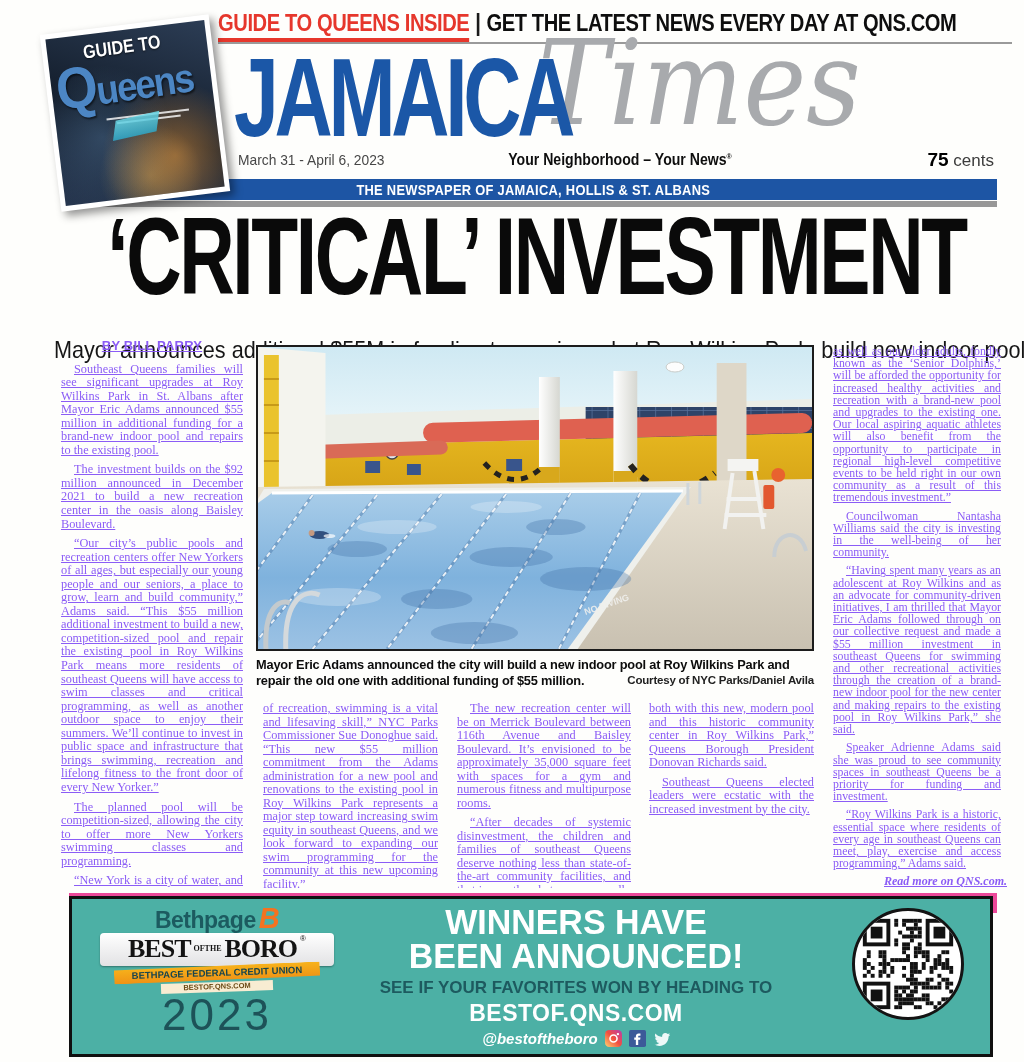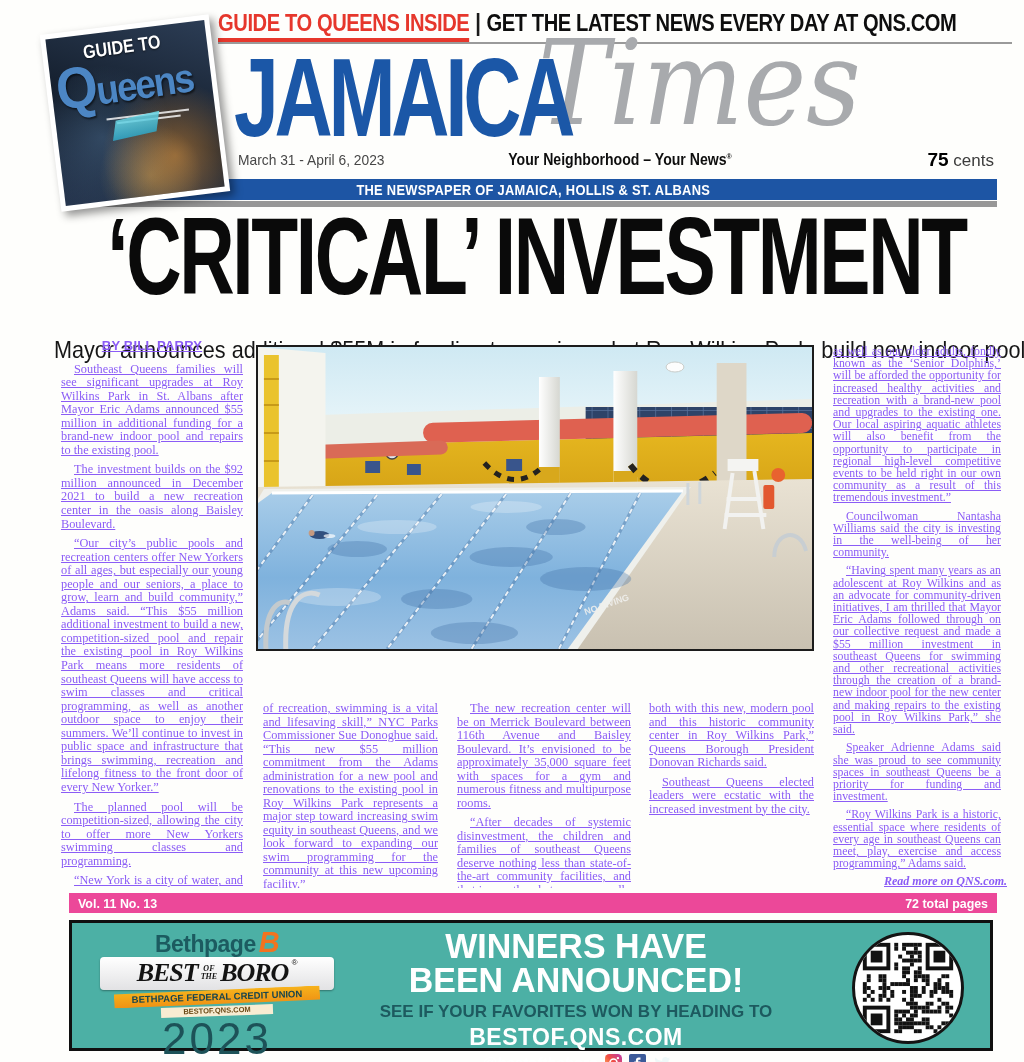--- a/index.html
+++ b/index.html
@@ -84,31 +84,31 @@
 
   
   .footer-bar { position:absolute; left:69px; right:27px; top:893px; height:20px; background:#ec4899;
                 display:flex; justify-content:space-between; align-items:center; padding:0 9px;
                 box-sizing:border-box; }
   .footer-bar span { color:#fff; font-weight:bold; font-size:13.5px; transform:scaleX(.92); }
   .footer-bar .fb-left  { transform-origin:left center; }
   .footer-bar .fb-right { transform-origin:right center; }
 
   
-  .ad { position:absolute; left:69px; top:920px; right:31px; height:131px; background:#4cb0a5;
+  .ad { position:absolute; left:69px; top:896px; right:31px; height:161px; background:#4cb0a5;
         border:3px solid #101010; box-sizing:border-box; }
   .ad-logo { position:absolute; left:26px; top:4px; width:238px; text-align:center; }
   .ad-brand { color:#1c5b60; font-weight:bold; font-size:23px; letter-spacing:-.5px; line-height:1.05; }
   .ad-brand .b { color:#f4731f; font-weight:900; font-style:italic; font-size:29px; margin-left:3px; }
   .ad-badge { margin:0 auto; width:226px; background:linear-gradient(#ffffff,#e2e2e4); border-radius:4px;
               padding:1px 4px 2px; display:flex; align-items:center; justify-content:center; gap:3px;
-              box-shadow:0 1px 2px rgba(0,0,0,.35);font-style:italic; }
+              box-shadow:0 1px 2px rgba(0,0,0,.35); }
   .badge-big { font-family:"Liberation Serif", serif; font-weight:bold; font-size:26px; color:#131313;
                letter-spacing:-1px; }
-  .badge-mid { display:flex; flex-direction:column; font-family:"Liberation Serif", serif; font-weight:bold;
+  .badge-mid { display:flex; flex-direction:row; font-family:"Liberation Serif", serif; font-weight:bold;
                font-size:8px; color:#131313; line-height:1.1; }
   .badge-reg { font-size:8px; color:#131313; align-self:flex-start; }
   .ad-ribbon { margin:-1px auto 0; width:206px; height:16px; background:linear-gradient(#f7b31c,#ef9214);
                color:#19454d; font-weight:bold; font-size:9.5px; line-height:16px; transform:rotate(-2deg);
                clip-path:polygon(0 12%,100% 0,100% 88%,0 100%); }
   .ad-ribbon2 { margin:1px auto 0; width:112px; height:10px; background:#f8ecd2; color:#6b4a16;
                 font-weight:bold; font-size:7.5px; line-height:10px; transform:rotate(-2deg); }
   .ad-year { margin-top:1px; color:#1d5258; font-size:44px; line-height:1; letter-spacing:3px; }
 
   .ad-center { position:absolute; left:268px; right:178px; top:6px; text-align:center; }
@@ -293,20 +293,24 @@
         <circle cx="524" cy="128" r="7" fill="#e8622f"></circle>
         <path d="M520,210 c0,-26 26,-30 32,-6" stroke="#c8ced2" stroke-width="4" fill="none"></path>
         <path d="M28,302 C26,250 48,242 62,248" stroke="#d4d9dc" stroke-width="5" fill="none"></path>
         <path d="M8,302 C6,260 22,252 32,256" stroke="#c4cacd" stroke-width="5" fill="none"></path>
       </g>
 
       <text x="330" y="268" font-size="9" font-weight="bold" fill="#f0f0ee" opacity=".9" font-family="Liberation Sans, sans-serif" transform="rotate(-19 330 268)">NO DIVING</text>
     </svg>
   </div>
 
+  <div class="caption">
+    <span>Mayor Eric Adams announced the city will build a new indoor pool at Roy Wilkins Park and repair the old one with additional funding of $55 million.</span>
+    <span class="credit">Courtesy of NYC Parks/Daniel Avila</span>
+  </div>
 
   <div class="col" id="col2">
     <p class="noindent">of recreation, swimming is a vital and lifesaving skill,” NYC Parks Commissioner Sue Donoghue said. “This new $55 million commitment from the Adams administration for a new pool and renovations to the existing pool in Roy Wilkins Park represents a major step toward increasing swim equity in southeast Queens, and we look forward to expanding our swim programming for the community at this new upcoming facility.”</p>
   </div>
   <div class="col" id="col3">
     <p>The new recreation center will be on Merrick Boulevard between 116th Avenue and Baisley Boulevard. It’s envisioned to be approximately 35,000 square feet with spaces for a gym and numerous fitness and multipurpose rooms.</p>
     <p>“After decades of systemic disinvestment, the children and families of southeast Queens deserve nothing less than state-of-the-art community facilities, and that is exactly what we are proudly delivering,</p>
   </div>
   <div class="col" id="col4">
     <p class="noindent">both with this new, modern pool and this historic community center in Roy Wilkins Park,” Queens Borough President Donovan Richards said.</p>

